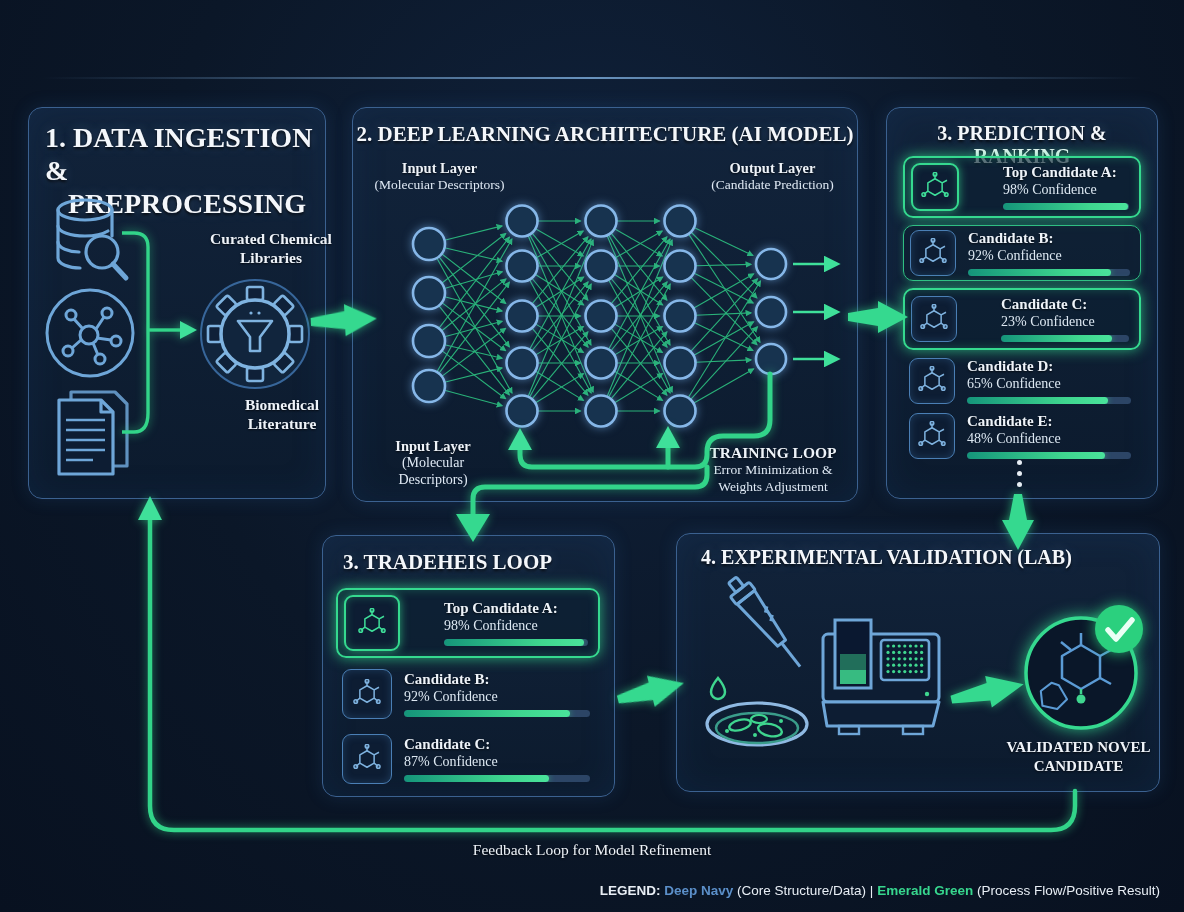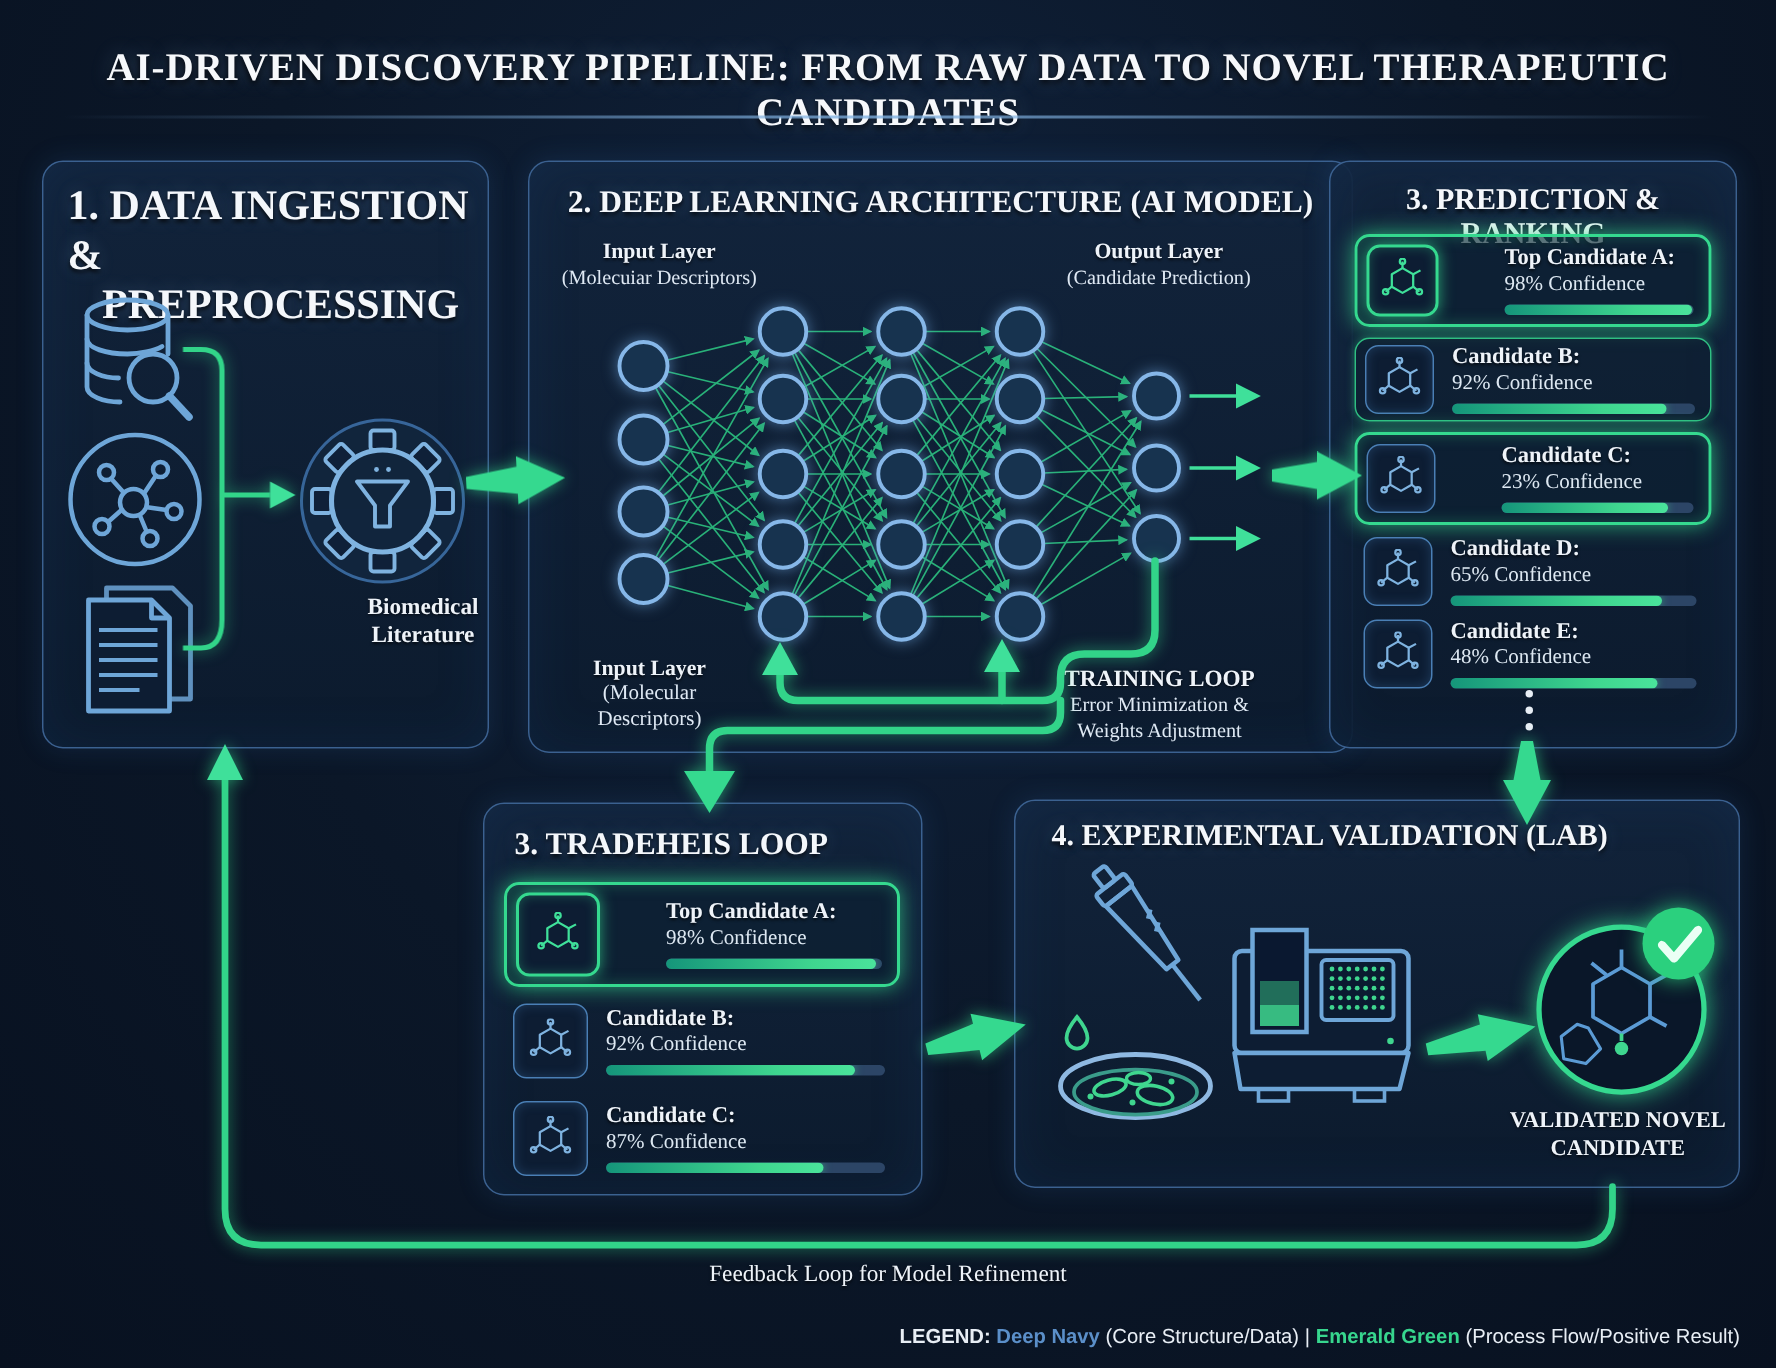--- a/index.html
+++ b/index.html
@@ -35,21 +35,20 @@
   .dots i{width:5px;height:5px;border-radius:50%;background:#e8eef5;}
   svg{display:block;}
   .abs{position:absolute;}
   .ctr{text-align:center;}
 </style>
 </head>
 <body>
 
 <div id="stage">
 
-  <div id="title">AI-DRIVEN DISCOVERY PIPELINE: FROM RAW DATA TO NOVEL THERAPEUTIC CANDIDATES</div>
   <div id="title-rule"></div>
 
   <div class="panel" style="left:28px;top:107px;width:296px;height:390px;">
     <div class="ptitle" style="position:absolute;left:16px;top:13px;font-size:28px;line-height:1.18;">
       <div>1. DATA INGESTION &amp;</div>
       <div style="margin-left:23px;">PREPROCESSING</div>
     </div>
 
     <svg class="abs" style="left:18px;top:86px;" width="84" height="102" viewBox="0 0 84 102">
       <g fill="none" stroke="#6ea6d8" stroke-width="3.2" stroke-linecap="round">
@@ -77,20 +76,21 @@
     </svg>
 
     <svg class="abs" style="left:20px;top:276px;" width="88" height="96" viewBox="0 0 88 96">
       <g fill="none" stroke="#6ea6d8" stroke-width="3.2" stroke-linejoin="round">
         <path d="M22 8 L66 8 L78 20 L78 82 L22 82 Z" opacity=".85"></path>
         <path d="M10 16 L52 16 L64 28 L64 90 L10 90 Z" fill="#0d1d33"></path>
         <path d="M52 16 L52 28 L64 28"></path>
         <path d="M17 36 H56 M17 46 H56 M17 56 H56 M17 66 H56 M17 76 H44" stroke-width="2.6"></path>
       </g>
     </svg>
+    <div class="small-label ctr" style="position:absolute;left:172px;top:122px;width:140px;font-size:15.5px;line-height:1.2;">Curated Chemical Libraries</div>
 
     <svg class="abs" style="left:168px;top:168px;" width="116" height="116" viewBox="-58 -58 116 116">
       <circle r="54" fill="#12263e" stroke="#3a6aa0" stroke-width="2" opacity=".95"></circle>
       <g fill="#0f2038" stroke="#7fb3e0" stroke-width="2.6">
         <g id="teeth">
             <rect x="-8" y="-47" width="16" height="13" rx="2" transform="rotate(0)"></rect>
             <rect x="-8" y="-47" width="16" height="13" rx="2" transform="rotate(45)"></rect>
             <rect x="-8" y="-47" width="16" height="13" rx="2" transform="rotate(90)"></rect>
             <rect x="-8" y="-47" width="16" height="13" rx="2" transform="rotate(135)"></rect>
             <rect x="-8" y="-47" width="16" height="13" rx="2" transform="rotate(180)"></rect>
@@ -100,21 +100,21 @@
           </g>
       </g>
       <circle r="34" fill="none" stroke="#7fb3e0" stroke-width="3.4"></circle>
       <path d="M-17 -13 L17 -13 L5 3 L5 17 L-5 17 L-5 3 Z" fill="none" stroke="#7fb3e0" stroke-width="2.6" stroke-linejoin="round"></path>
       <circle cx="-4" cy="-21" r="1.6" fill="#7fb3e0"></circle>
         <circle cx="4" cy="-21" r="1.6" fill="#7fb3e0"></circle>
     </svg>
     <div class="small-label ctr" style="position:absolute;left:183px;top:288px;width:140px;font-size:15.5px;line-height:1.2;">Biomedical Literature</div>
   </div>
 
-  <div class="panel" style="left:352px;top:107px;width:504px;height:393px;padding-left:44px;">
+  <div class="panel" style="left:352px;top:107px;width:504px;height:393px;">
     <div class="ptitle ctr" style="position:absolute;left:0;top:14px;width:100%;font-size:21px;">2. DEEP LEARNING ARCHITECTURE (AI MODEL)</div>
     <div class="ctr abs" style="left:14px;top:52px;width:145px;">
       <div class="small-label" style="font-size:14.5px;">Input Layer</div>
       <div class="desc" style="font-size:13.5px;">(Molecuiar Descriptors)</div>
     </div>
     <div class="ctr abs" style="left:342px;top:52px;width:155px;">
       <div class="small-label" style="font-size:14.5px;">Output Layer</div>
       <div class="desc" style="font-size:13.5px;">(Candidate Prediction)</div>
     </div>
     <svg id="nn-svg" class="abs" style="left:0;top:0;" width="504" height="393" viewBox="0 0 504 393">

